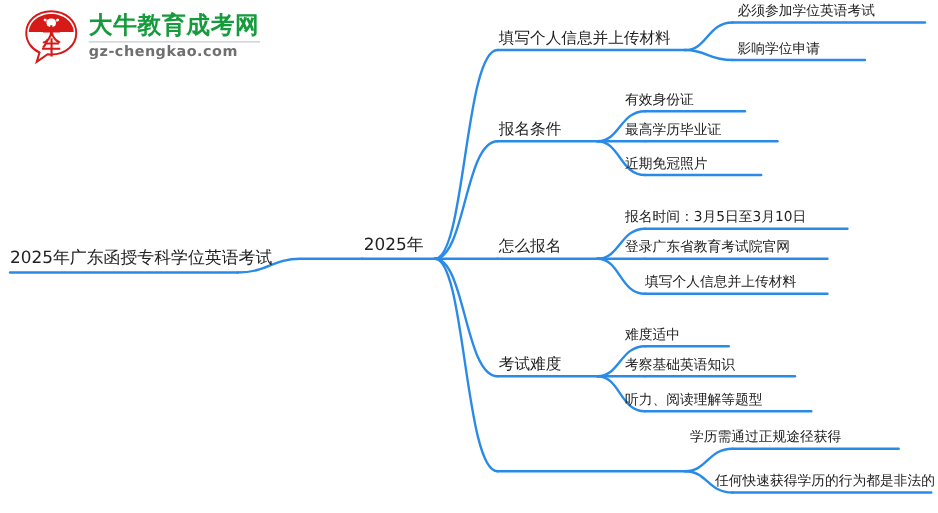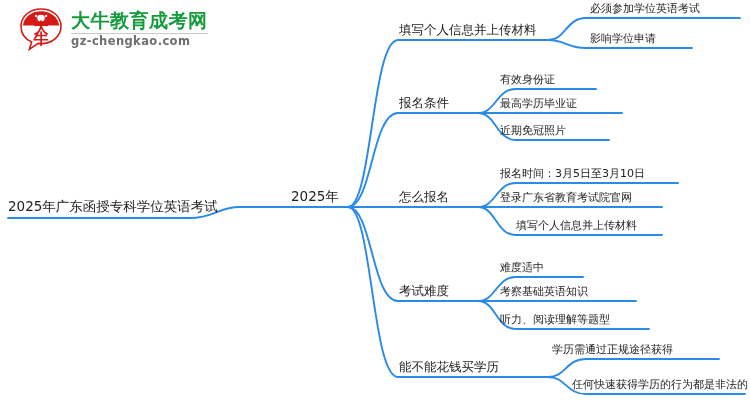--- a/index.html
+++ b/index.html
@@ -133,21 +133,20 @@
   </svg>
 
   <div class="node node-root" style="left:8px;  top:200px;">2025年广东函授专科学位英语考试</div>
 
   <div class="node node-l2" style="left:291px; top:190px;">2025年</div>
 
   <div class="node node-l3" style="left:399px; top:24px;">填写个人信息并上传材料</div>
   <div class="node node-l3" style="left:399px; top:97px;">报名条件</div>
   <div class="node node-l3" style="left:399px; top:191px;">怎么报名</div>
   <div class="node node-l3" style="left:399px; top:285px;">考试难度</div>
-  <div class="node node-l3" style="left:399px; top:361px;">能不能花钱买学历</div>
 
   <div class="node node-leaf" style="left:590px; top:3px;">必须参加学位英语考试</div>
   <div class="node node-leaf" style="left:590px; top:33px;">影响学位申请</div>
 
   <div class="node node-leaf" style="left:500px; top:74px;">有效身份证</div>
   <div class="node node-leaf" style="left:500px; top:98px;">最高学历毕业证</div>
   <div class="node node-leaf" style="left:500px; top:125px;">近期免冠照片</div>
 
   <div class="node node-leaf" style="left:500px; top:168px;">报名时间：3月5日至3月10日</div>
   <div class="node node-leaf" style="left:500px; top:192px;">登录广东省教育考试院官网</div>

